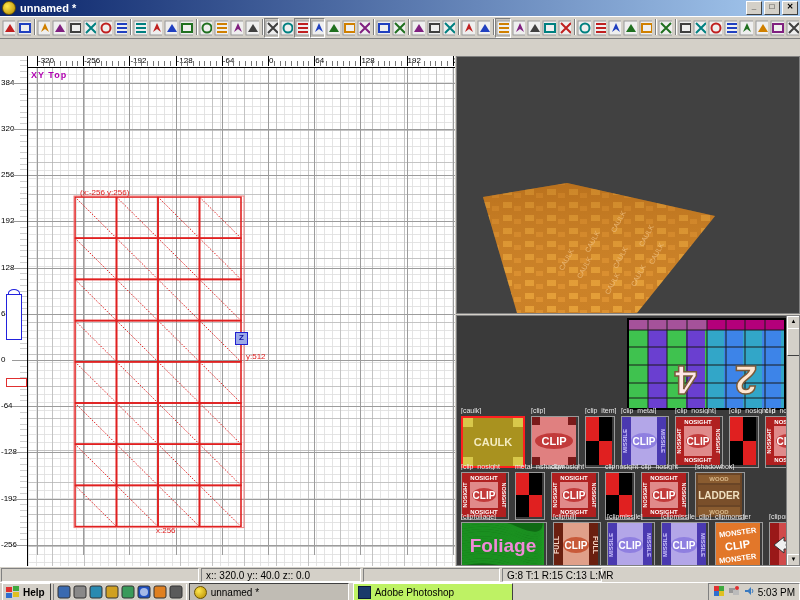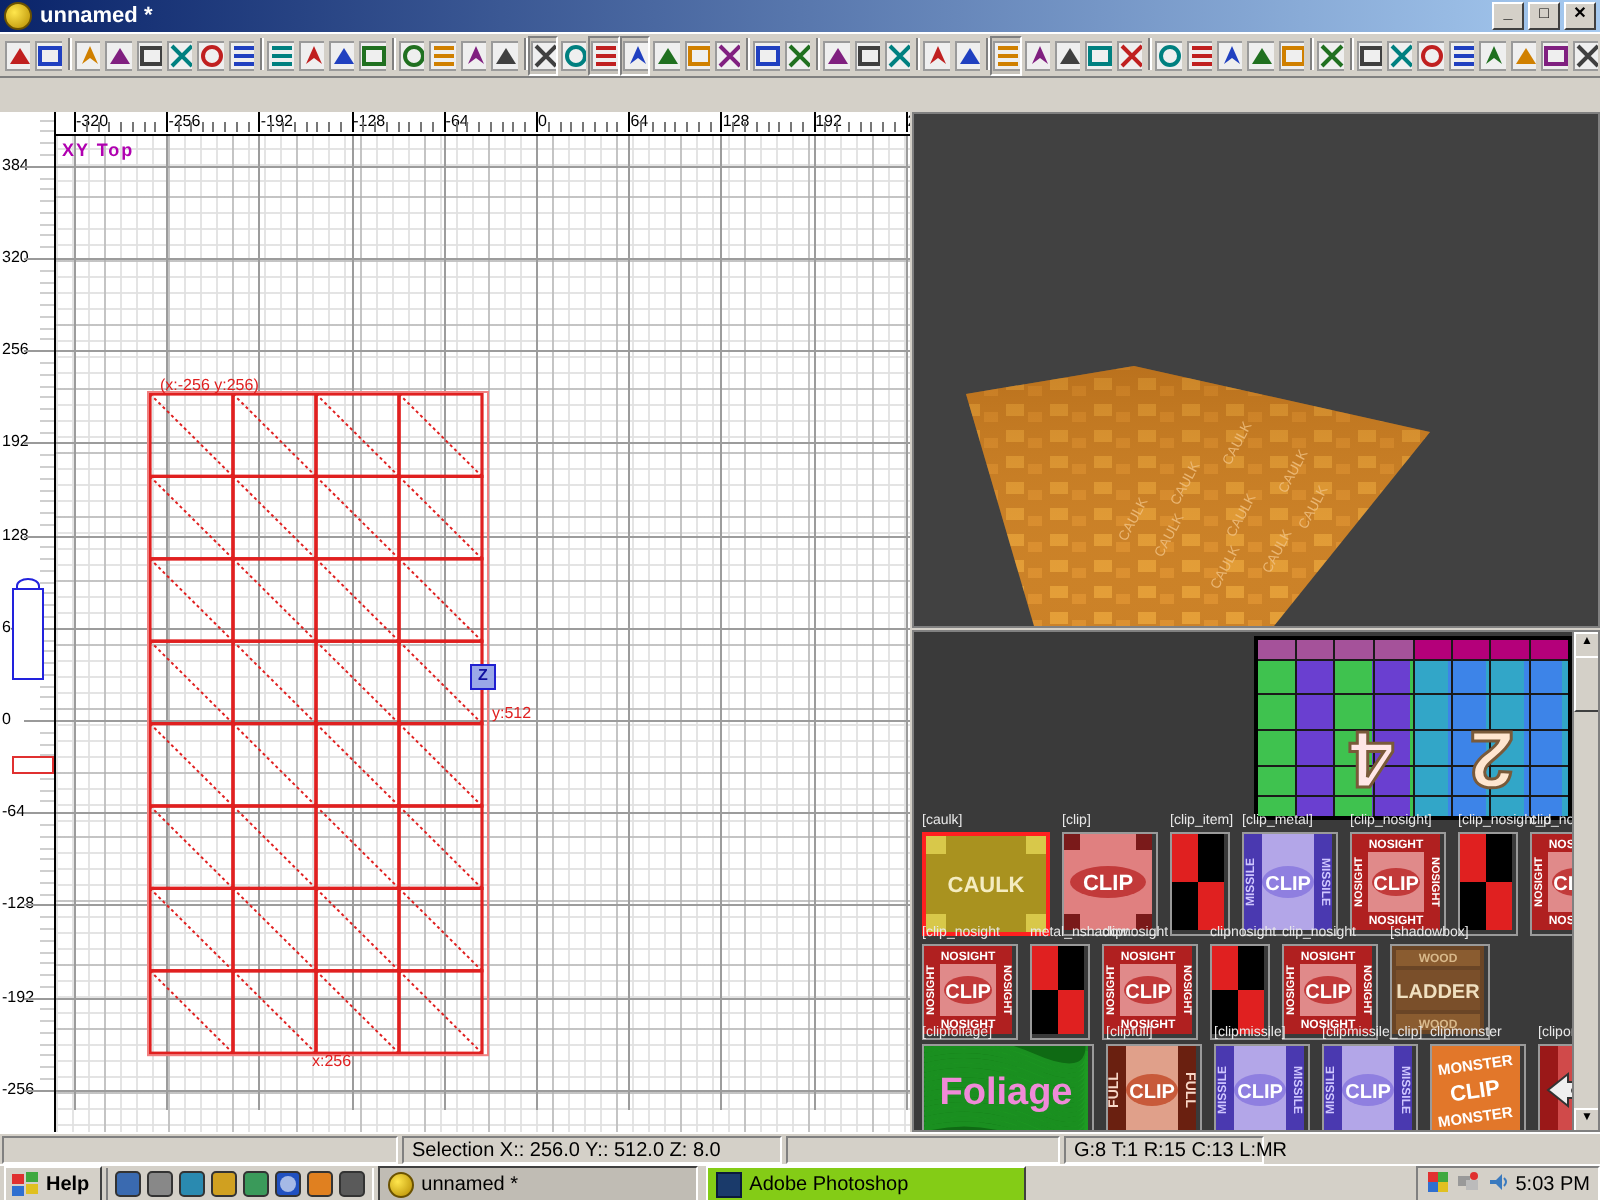--- a/index.html
+++ b/index.html
@@ -90,21 +90,21 @@
       display:flex;align-items:center;padding:0 4px;font-size:10px;color:#000;box-sizing:border-box;white-space:nowrap;}
 
   
   #taskbar{position:absolute;left:0;top:582px;width:800px;height:18px;background:#d4d0c8;
            border-top:1px solid #fff;display:flex;align-items:center;}
   #startbtn{height:16px;margin:0 2px;padding:0 5px 0 3px;display:flex;align-items:center;gap:3px;
             background:#d4d0c8;border:1px solid;border-color:#fff #404040 #404040 #fff;font-weight:bold;font-size:10px;}
   .qlaunch{display:flex;align-items:center;gap:2px;padding:0 3px;border-left:1px solid #808080;border-right:1px solid #fff;height:16px;}
   .qicon{width:14px;height:14px;}
   .taskbtn{height:16px;min-width:150px;margin:0 2px;padding:0 4px;display:flex;align-items:center;gap:4px;
-           background:#84cc16;border:1px solid;font-size:10px;overflow:hidden;white-space:nowrap;}
+           background:#bef264;border:1px solid;font-size:10px;overflow:hidden;white-space:nowrap;}
   .taskbtn.active{border-color:#404040 #fff #fff #404040;background:#c0bcb4;}
   .taskbtn.inactive{border-color:#fff #404040 #404040 #fff;}
   #tray{margin-left:auto;height:16px;display:flex;align-items:center;gap:3px;padding:0 4px;
         border:1px solid;border-color:#808080 #fff #fff #808080;font-size:10px;}
 </style>
 </head>
 <body>
 
 <div id="app">
 
@@ -1043,21 +1043,21 @@
       <div class="ct">Dragging entire selection</div>
       <div id="consb">
         <div class="sbbtn">▲</div>
 
       </div>
     </div>
   </div>
 
   <div id="status">
     <span class="sp" style="width:198px;"></span>
-    <span class="sp" style="width:190px;">Selection X:: 256.0  Y:: 512.0  Z: 8.0</span>
+    <span class="sp" style="width:160px;">x:: 320.0  y:: 40.0  z:: 0.0</span>
     <span class="sp" style="width:137px;"></span>
     <span class="sp" style="width:100px;">G:8 T:1 R:15 C:13 L:MR</span>
   </div>
 </div>
 
 <div id="taskbar">
   <div id="startbtn">
     <svg width="14" height="13" viewBox="0 0 14 13">
       <rect x="0" y="1" width="6" height="5" fill="#e03030"></rect>
         <rect x="7" y="0" width="6" height="5" fill="#3fa93f"></rect>

